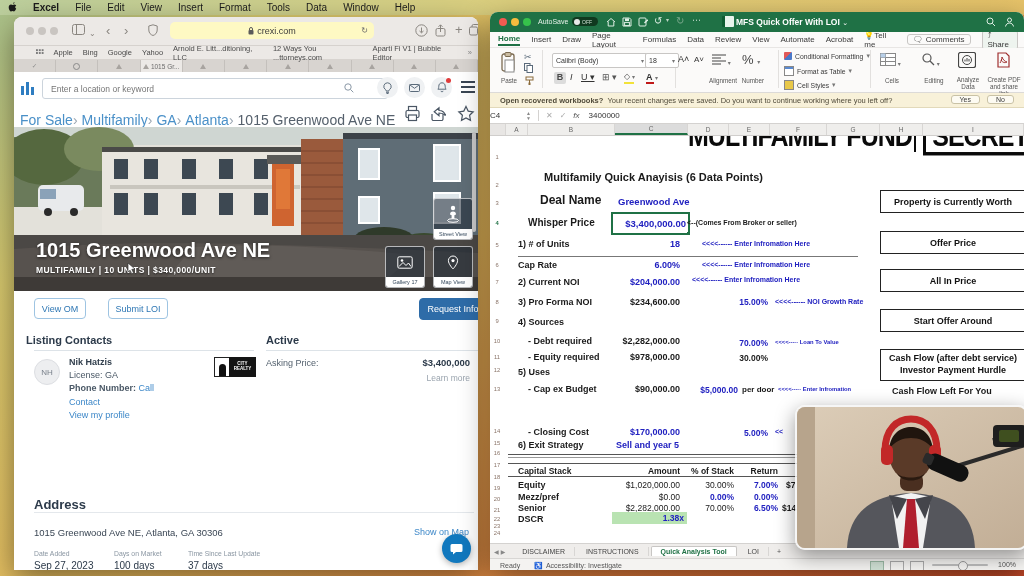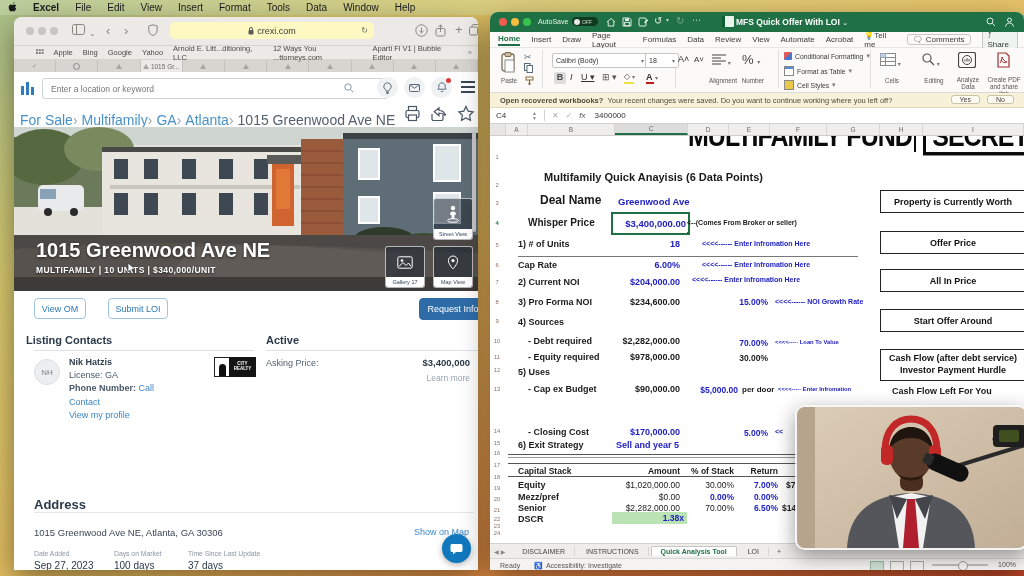--- a/index.html
+++ b/index.html
@@ -550,21 +550,21 @@
       <div class="rlabel" style="left:496px;top:29px;width:36px;line-height:1.1">Create PDF and share link</div>
     </div>
 
     <div id="xl-notif">
       <span><span class="b">Open recovered workbooks?</span>&nbsp;&nbsp;<span>Your recent changes were saved. Do you want to continue working where you left off?</span></span>
       <span class="abs" style="right:44px;top:2px"><button class="nbtn">Yes</button></span>
       <span class="abs" style="right:10px;top:2px"><button class="nbtn">No</button></span>
     </div>
 
     <div id="xl-formula">
-      <span style="width:36px;padding-left:6px">C4</span>
+      <span style="width:36px;">C4</span>
       <span style="font-size:5px;color:#888;line-height:1">▲<br>▼</span>
       <span style="width:1px;height:11px;background:#d4d2d0;margin:0 7px"></span>
       <span style="color:#aaa;margin-right:7px">✕</span>
       <span style="color:#aaa;margin-right:7px">✓</span>
       <span style="font-style:italic;color:#555;margin-right:9px">fx</span>
       <span>3400000</span>
     </div>
 
     <div id="xl-colhead">
       <div class="colcell" style="width:15px;background:#e8e6e4"></div>

